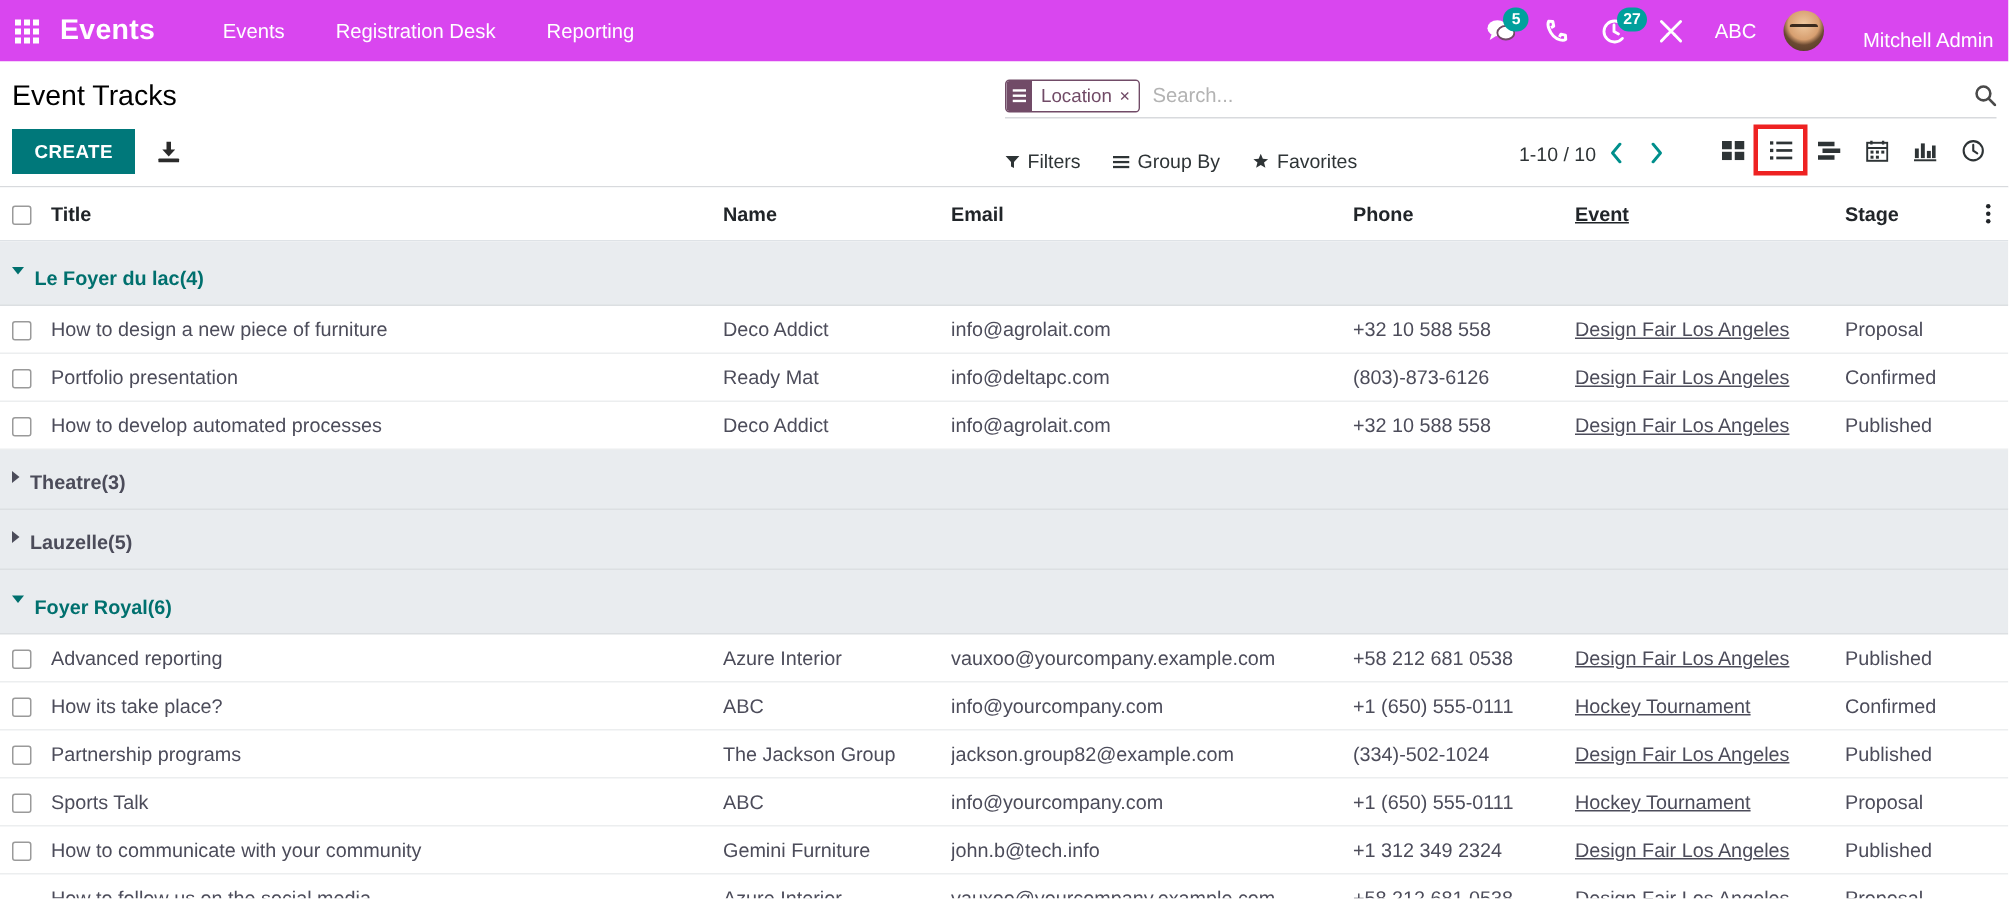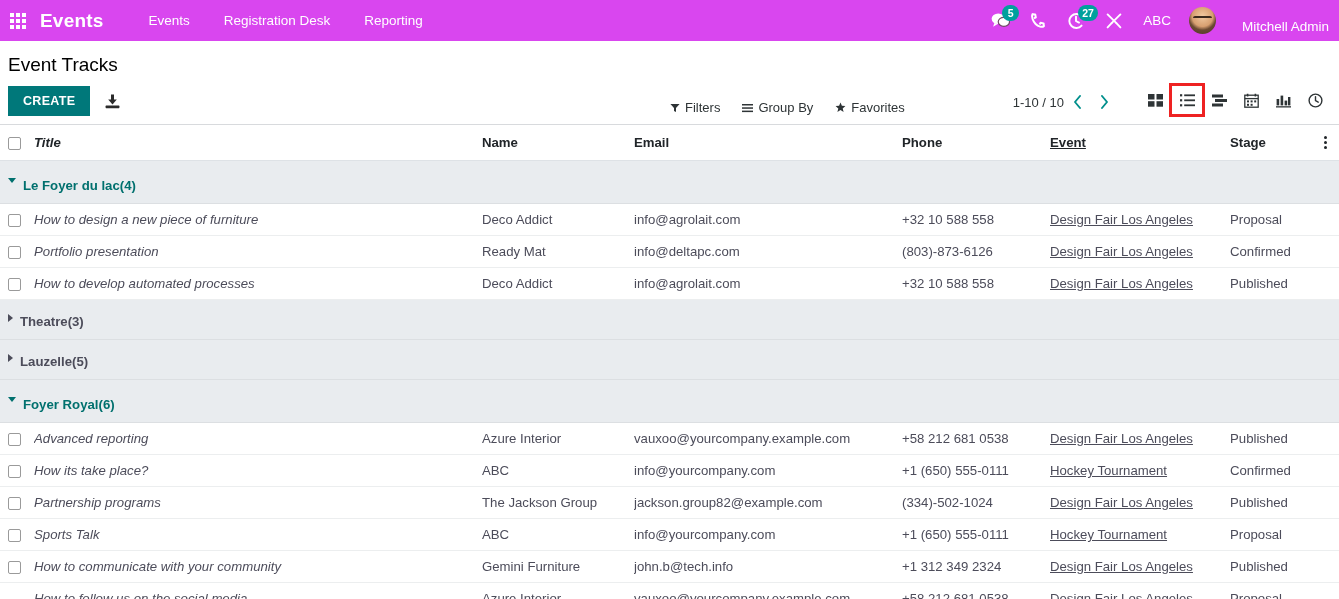--- a/index.html
+++ b/index.html
@@ -280,21 +280,21 @@
   }
   table.list td {
     padding: 8px 6px 8px 0;
     border-bottom: 1px solid #eceeef;
     color: #4c4c5a;
     white-space: nowrap;
     overflow: hidden;
     text-overflow: ellipsis;
   }
   .col-check { width: 34px; padding-left: 8px !important; }
-  .col-title { width: 448px; font-style: italic; }
+  .col-title { width: 448px; }
   .col-name  { width: 152px; }
   .col-email { width: 268px; }
   .col-phone { width: 148px; }
   .col-event { width: 180px; text-decoration: underline; }
   .col-stage { width: 88px; }
   .col-opts  { width: 21px; }
 
   .cb {
     width: 13px; height: 13px;
     border: 1px solid #9a9a9a;
@@ -415,20 +415,40 @@
     <button class="btn-create">CREATE</button>
     <span class="icon-import">
       <svg width="17" height="17" viewBox="0 0 17 17" fill="currentColor">
         <rect x="7" y="1.5" width="3" height="6.2"></rect>
         <path d="M4.2 6.6 L8.5 11.4 L12.8 6.6 Z"></path>
         <rect x="1.6" y="12.6" width="13.8" height="2.6" rx="0.6"></rect>
       </svg>
     </span>
   </div>
 
+  <div class="search-wrap">
+    <div class="facet">
+      <span class="facet-icon">
+        <svg width="9" height="10" viewBox="0 0 9 10" fill="currentColor">
+          <rect x="0" y="0.5" width="9" height="1.6"></rect>
+          <rect x="0" y="4.0" width="9" height="1.6"></rect>
+          <rect x="0" y="7.5" width="9" height="1.6"></rect>
+        </svg>
+      </span>
+      <span class="facet-label">Location</span>
+      <span class="facet-close">×</span>
+    </div>
+    <input class="search-input" type="text" placeholder="Search..." style="">
+    <span class="search-btn">
+      <svg width="15" height="15" viewBox="0 0 15 15" fill="none" stroke="currentColor" stroke-width="1.7">
+        <circle cx="6.3" cy="6.3" r="4.6"></circle>
+        <path d="M9.8 9.8 L14 14" stroke-linecap="round"></path>
+      </svg>
+    </span>
+  </div>
 
   <div class="cp-right-row">
     <div class="dropdown-toggle">
       <span class="dd-ic">
         <svg width="10" height="10" viewBox="0 0 10 10" fill="currentColor">
           <path d="M0.4 1 L9.6 1 L6 5 L6 9 L4 8 L4 5 Z"></path>
         </svg>
       </span>
       <span>Filters</span>
     </div>

